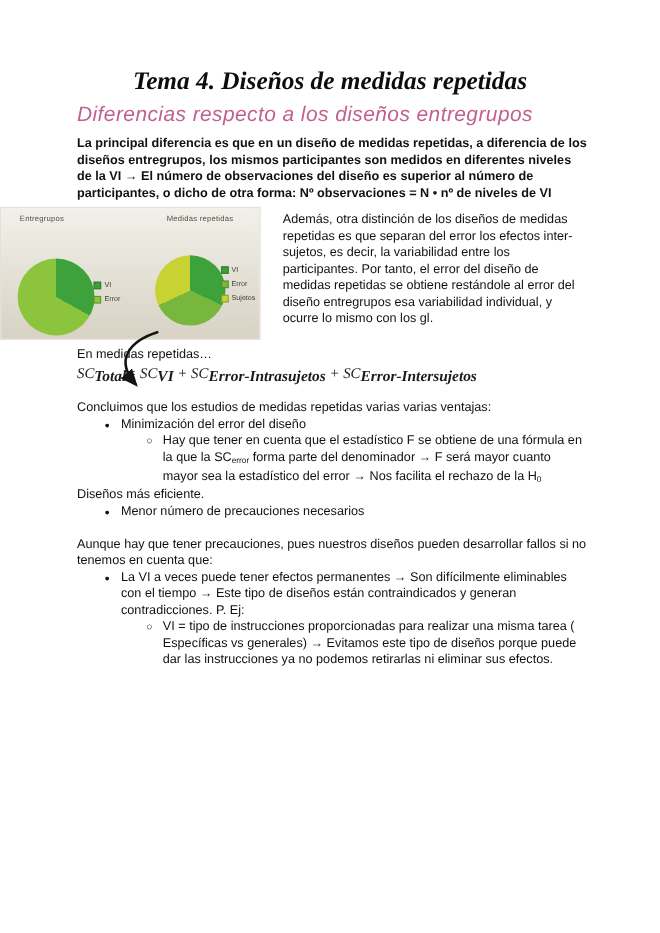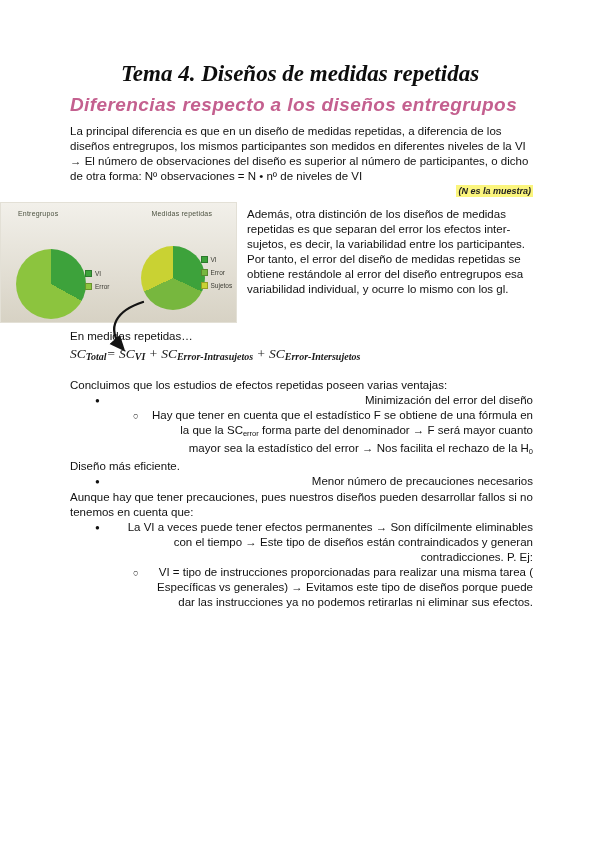--- a/index.html
+++ b/index.html
@@ -17,49 +17,50 @@
     font-family:"Liberation Serif", serif;
     font-style:italic;
     font-weight:700;
     font-size:23px;
     line-height:1.2;
     color:#0d0d0d;
   }
   .section-heading{
     margin:6px 67px 0 70px;
     font-style:italic;
-    font-weight:700;
+    font-weight:400;
     font-size:19px;
     letter-spacing:0.4px;
     color:var(--accent_pink,#c4608f);
   }
   .body-text{
     font-size:11.5px;
     line-height:15px;
   }
   .intro-paragraph{
     margin:8px 66px 0 70px;
+    font-weight:bold;
   }
   .note-line{
     margin:1px 67px 0 70px;
     text-align:right;
     font-size:9px;
     line-height:13px;
   }
   .highlight{
     background:var(--highlight_yellow,#fbf57d);
     font-weight:700;
     font-style:italic;
     padding:1px 2px;
     color:#222;
   }
   .figure-row{
     margin:4px 67px 0 0;
     display:flex;
-    gap:10px;
+    gap:20px;
     align-items:flex-start;
   }
   .chart-panel{
     flex:none;
     width:237px;height:121px;
     background:linear-gradient(#f2f0ea, #d7d2c4);
     border:1px solid #e3e0d6;
     box-sizing:border-box;
     display:flex;
   }
@@ -96,50 +97,49 @@
   }
   .formula-line{
     margin:2px 67px 0 70px;
     font-family:"Liberation Serif", serif;
     font-style:italic;
     font-size:13.5px;
     line-height:16px;
     color:#1a1a1a;
   }
   .formula-line sub{
-    font-size:10px;
+    font-size:14px;
     font-weight:700;
     vertical-align:-2px;
   }
   .para{
     margin:13px 67px 0 70px;
   }
   ul{list-style:none;margin:0 67px 0 0;padding:0;}
   li{display:flex;}
-  li .li-text{flex:1;text-align:right;}
+  li .li-text{flex:1;}
   .l1{margin-left:95px;}
   .l1 .marker{flex:none;width:15px;font-size:8px;line-height:15px;}
   .l2{margin-left:133px;}
   .l2 .marker{flex:none;width:15px;font-size:9.5px;line-height:15px;}
   .li-text sub{font-size:7.5px;vertical-align:-2px;}
   .plain-line{margin:0 67px 0 70px;}
-  .gap-para{margin-top:1px;}
+  .gap-para{margin-top:15px;}
 </style>
 </head>
 <body>
 
 <div class="page">
 
   <h1 class="doc-title">Tema 4. Diseños de medidas repetidas</h1>
 
   <h2 class="section-heading">Diferencias respecto a los diseños entregrupos</h2>
 
   <p class="body-text intro-paragraph">La principal diferencia es que en un diseño de medidas repetidas, a diferencia de los diseños entregrupos, los mismos participantes son medidos en diferentes niveles de la VI → El número de observaciones del diseño es superior al número de participantes, o dicho de otra forma: Nº observaciones = N • nº de niveles de VI</p>
 
-  <p class="note-line"><span class="highlight">(N es la muestra)</span></p>
 
   <div class="figure-row">
     <div class="chart-panel">
 
       <div class="chart">
         <div class="chart-title">Entregrupos</div>
         <div class="pie pie-0" style="background: conic-gradient(rgb(61, 162, 59) 0deg, rgb(61, 162, 59) 118.8deg, rgb(140, 196, 62) 118.8deg, rgb(140, 196, 62) 360deg);"></div>
         <div class="legend legend-0">
           <div class="lrow">
               <span class="swatch" style="background: rgb(61, 162, 59);"></span>
@@ -182,34 +182,34 @@
         <path d="M0,0 L7,3 L0,6 z" fill="#141414"></path>
       </marker>
     </defs>
     <path d="M45,3 C20,11 6,28 25,50" fill="none" stroke="#141414" stroke-width="2.3" stroke-linecap="round" marker-end="url(#ah)"></path>
   </svg>
 
   <p class="body-text lead-line">En medidas repetidas…</p>
 
   <p class="formula-line"><span>SC</span><sub>Total</sub><span>= SC</span><sub>VI</sub><span> + SC</span><sub>Error-Intrasujetos</sub><span> + SC</span><sub>Error-Intersujetos</sub></p>
 
-  <p class="body-text para">Concluimos que los estudios de efectos repetidas poseen varias ventajas:</p>
+  <p class="body-text para">Concluimos que los estudios de medidas repetidas varias varias ventajas:</p>
 
   <ul class="body-text">
     <li class="l1">
       <span class="marker">●</span>
       <span class="li-text">Minimización del error del diseño</span>
     </li>
     <li class="l2">
       <span class="marker">○</span>
       <span class="li-text"><span>Hay que tener en cuenta que el estadístico F se obtiene de una fórmula en la que la SC</span><sub>error</sub><span> forma parte del denominador → F será mayor cuanto mayor sea la estadístico del error → Nos facilita el rechazo de la H</span><sub>0</sub></span>
     </li>
   </ul>
 
-  <p class="body-text plain-line">Diseño más eficiente.</p>
+  <p class="body-text plain-line">Diseños más eficiente.</p>
 
   <ul class="body-text">
     <li class="l1">
       <span class="marker">●</span>
       <span class="li-text">Menor número de precauciones necesarios</span>
     </li>
   </ul>
 
   <p class="body-text para gap-para">Aunque hay que tener precauciones, pues nuestros diseños pueden desarrollar fallos si no tenemos en cuenta que:</p>
 

